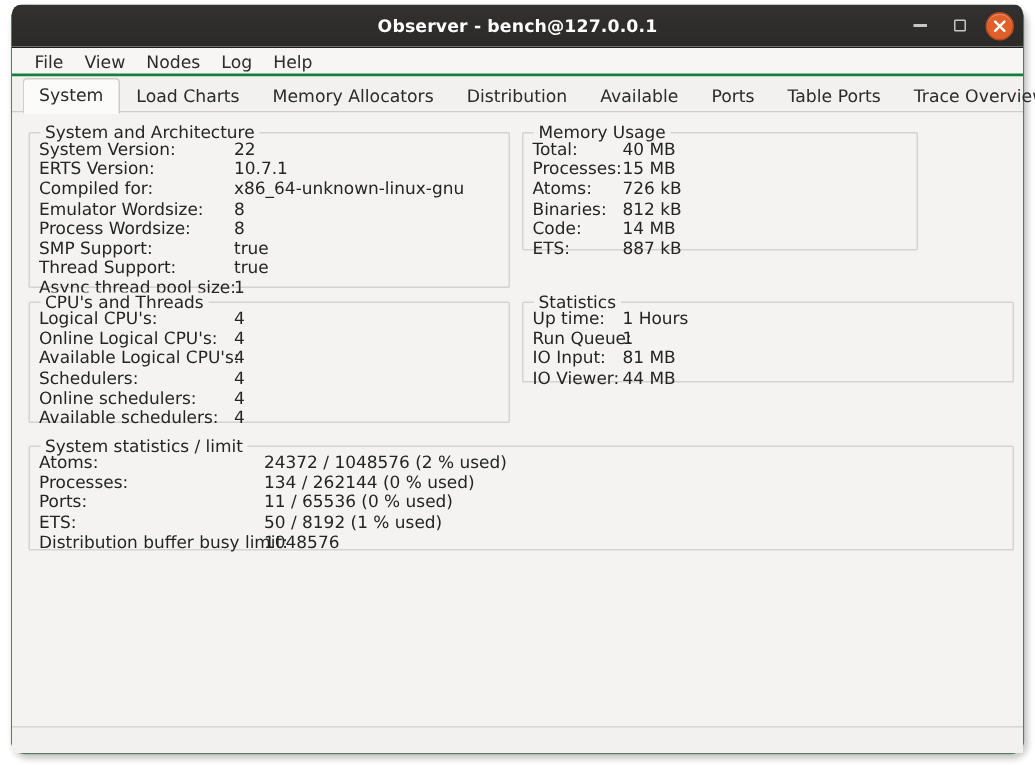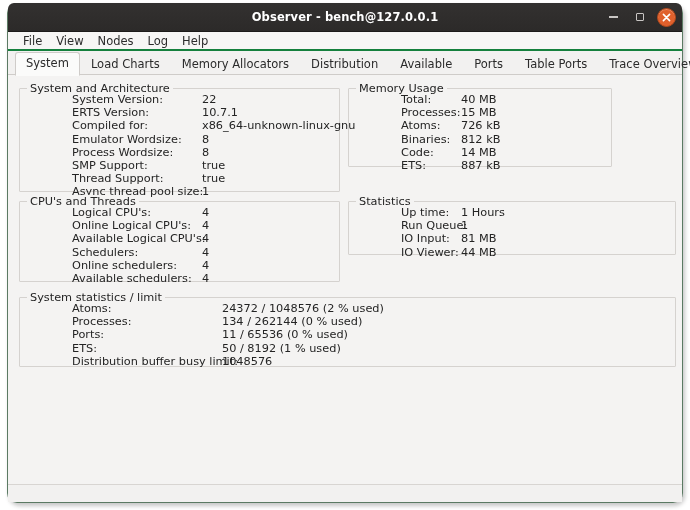--- a/index.html
+++ b/index.html
@@ -181,21 +181,21 @@
     right: 4px;
   }
   .row {
     display: flex;
     height: 13.2px;
     line-height: 13.2px;
     font-size: 11.3px;
     color: #242424;
     white-space: nowrap;
   }
-  .row .k { flex: 0 0 auto; margin-left: 46px; }
+  .row .k { flex: 0 0 auto; }
   .row .v { flex: 0 0 auto; }
 
   
   .cols-sys   .k { width: 130px; }
   .cols-mem   .k { width: 60px; }
   .cols-cpu   .k { width: 130px; }
   .cols-stat  .k { width: 60px; }
   .cols-limit .k { width: 150px; }
 
   

